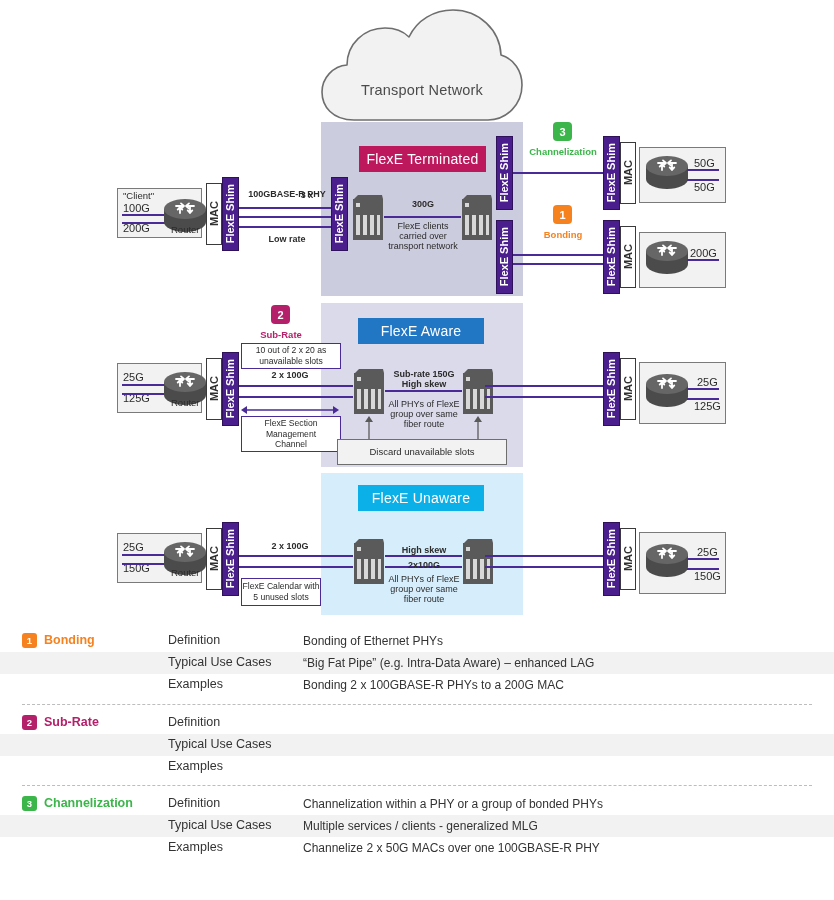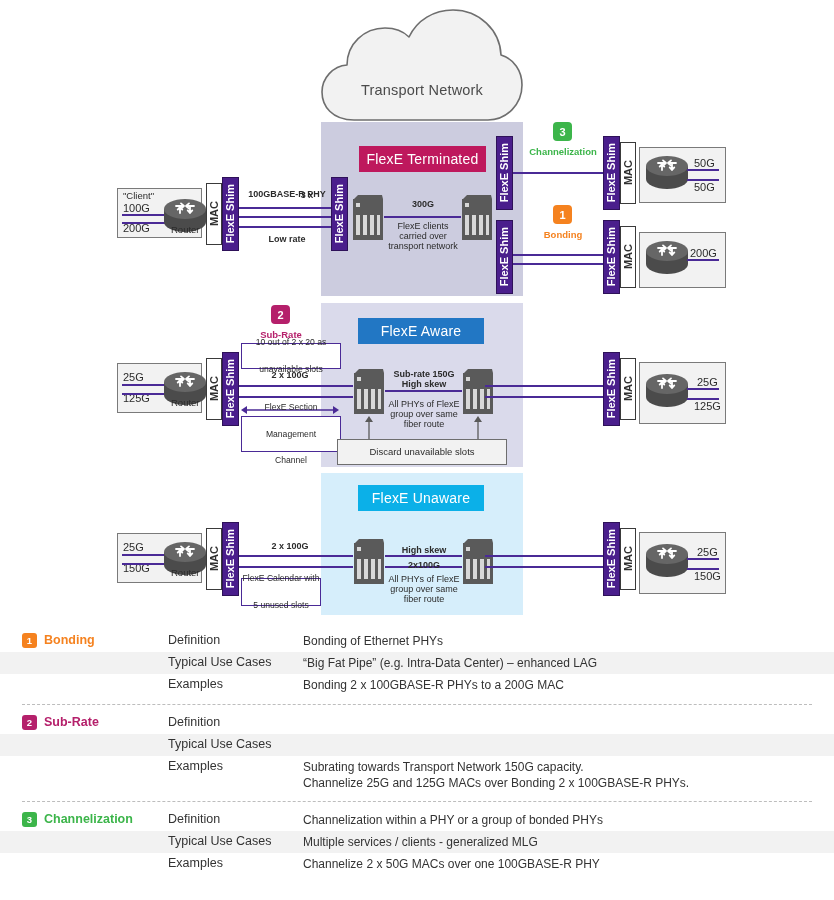--- a/index.html
+++ b/index.html
@@ -47,21 +47,21 @@
   .node{position:absolute;width:32px;height:48px;}
 
   
   .hline{position:absolute;height:0;border-top:2px solid #4a2a96;}
 
   
   .anno{position:absolute;font-size:9px;color:#2b2b2b;text-align:center;line-height:1.22;white-space:nowrap;}
   .anno-b{font-weight:bold;}
   .annobox{position:absolute;background:#ffffff;border:1px solid #4a2a96;
     font-size:8.6px;color:#2b2b2b;text-align:center;line-height:1.25;
-    display:flex;align-items:center;justify-content:center;gap:16px;}
+    display:flex;align-items:center;justify-content:center;}
   .graybox{position:absolute;background:#f2f2f2;border:1px solid #6e6e6e;
     font-size:9.5px;color:#2b2b2b;text-align:center;line-height:1.2;
     display:flex;align-items:center;justify-content:center;}
 
   
   .badge{position:absolute;width:19px;height:19px;border-radius:4px;color:#fff;
     font-size:11px;font-weight:bold;display:flex;align-items:center;justify-content:center;}
   .badge-cap{position:absolute;font-size:9.5px;font-weight:bold;text-align:center;white-space:nowrap;}
 
   
@@ -461,21 +461,21 @@
       <div class="lcat">
         <div class="lbadge" style="background:#f5821f;">1</div>
         <div class="lcatname" style="color:#f5821f;">Bonding</div>
       </div>
       <div class="lfield">Definition</div>
       <div class="lval">Bonding of Ethernet PHYs</div>
     </div>
     <div class="lrow alt">
       <div class="lcat"></div>
       <div class="lfield">Typical Use Cases</div>
-      <div class="lval">“Big Fat Pipe” (e.g. Intra-Data Center) – enhanced LAG</div>
+      <div class="lval">“Big Fat Pipe” (e.g. Intra-Data Aware) – enhanced LAG</div>
     </div>
     <div class="lrow">
       <div class="lcat"></div>
       <div class="lfield">Examples</div>
       <div class="lval">Bonding 2 x 100GBASE-R PHYs to a 200G MAC</div>
     </div>
   </div>
   <div class="lsep"></div>
 
   <div class="lgroup">
@@ -486,24 +486,20 @@
       </div>
       <div class="lfield">Definition</div>
     </div>
     <div class="lrow alt">
       <div class="lcat"></div>
       <div class="lfield">Typical Use Cases</div>
     </div>
     <div class="lrow">
       <div class="lcat"></div>
       <div class="lfield">Examples</div>
-      <div class="lval">
-        <div>Subrating towards Transport Network 150G capacity.</div>
-        <div>Channelize 25G and 125G MACs over Bonding 2 x 100GBASE-R PHYs.</div>
-      </div>
     </div>
   </div>
   <div class="lsep"></div>
 
   <div class="lgroup">
     <div class="lrow">
       <div class="lcat">
         <div class="lbadge" style="background:#3cb54a;">3</div>
         <div class="lcatname" style="color:#3cb54a;">Channelization</div>
       </div>

